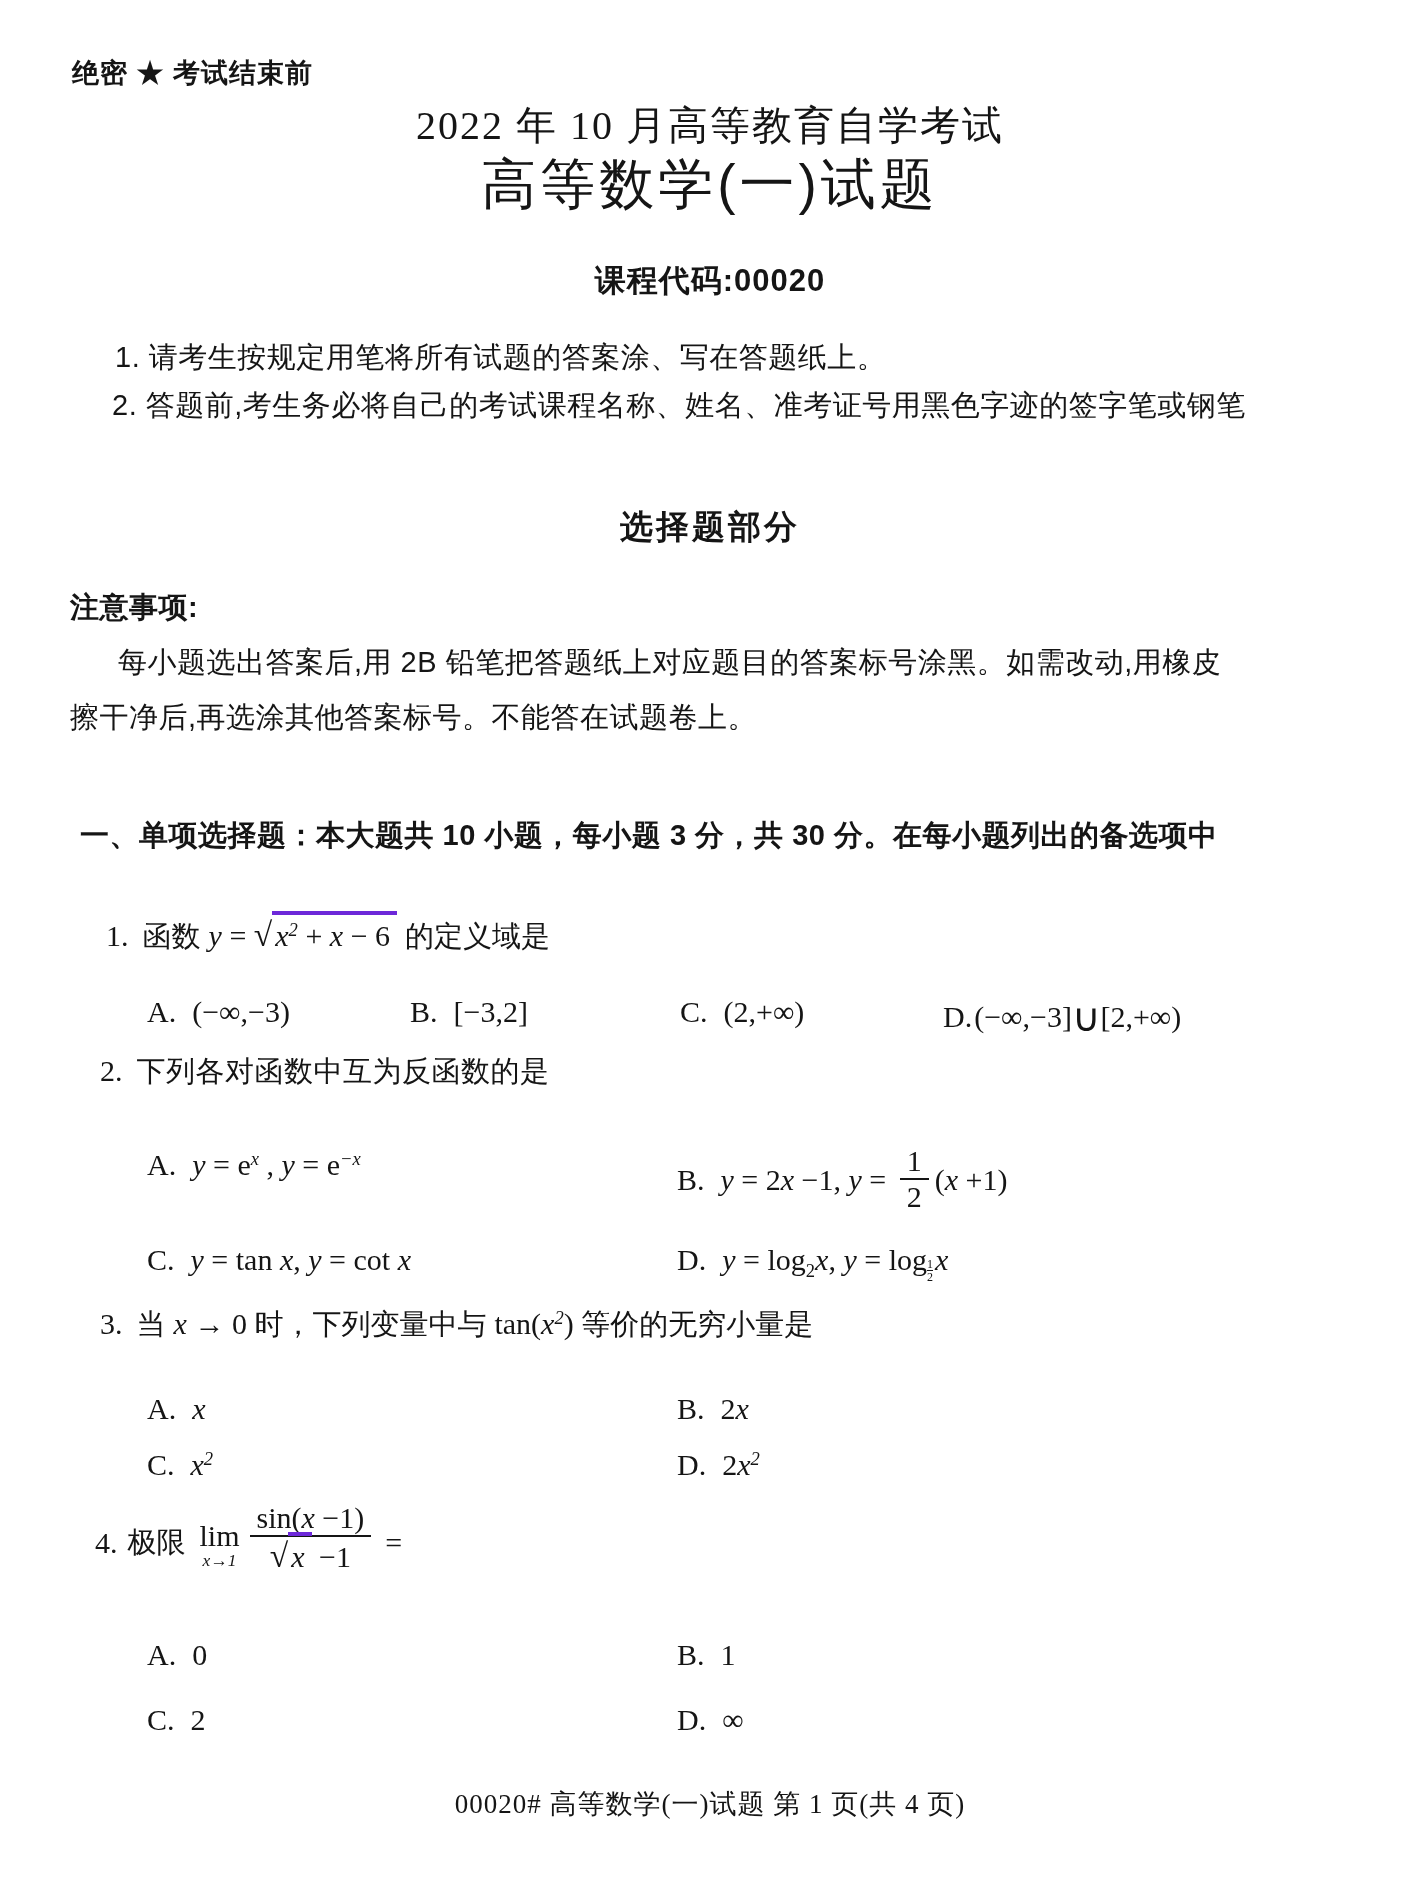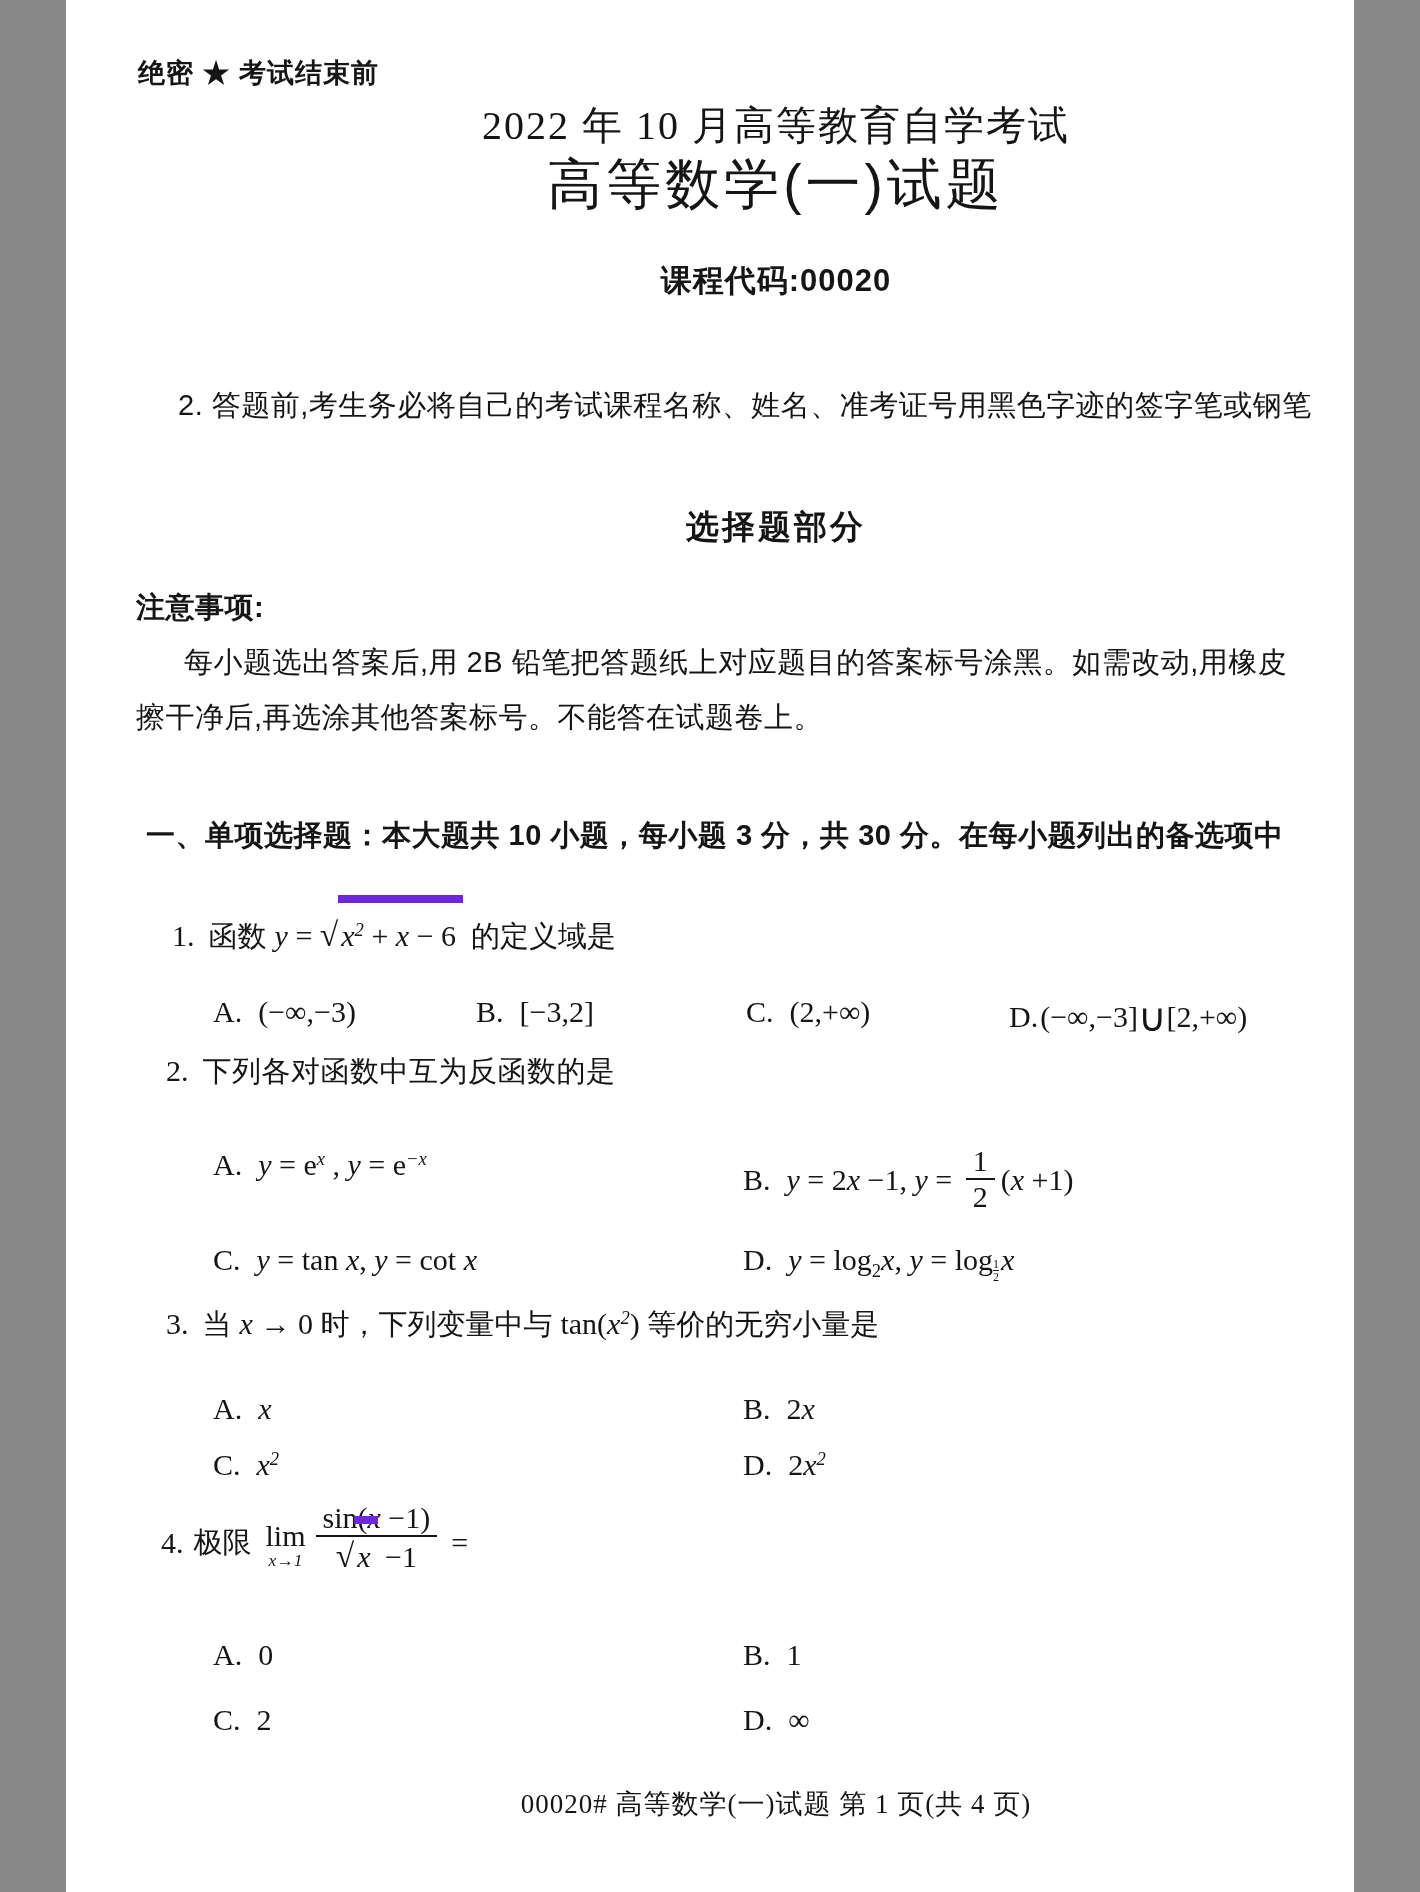--- a/index.html
+++ b/index.html
@@ -1,18 +1,18 @@
 <!DOCTYPE html>
 <html><head>
 <meta charset="utf-8">
 <style>
   html,body{margin:0;padding:0;background:#888;}
   .page{
     position:relative;
-    width:1288px;height:1892px;
+    width:1420px;height:1892px;
     margin:0 auto;
     background:#ffffff;
     color:#151515;
     font-family:"Liberation Sans",sans-serif;
     overflow:hidden;
   }
   .abs{position:absolute;white-space:nowrap;}
   .center{left:0;width:1420px;text-align:center;}
 
   .security{font-size:27px;font-weight:bold;letter-spacing:1px;}
@@ -33,21 +33,21 @@
   .m-i{font-style:italic;}
   .m-c{font-family:"Liberation Sans",sans-serif;font-size:29px;font-style:normal;}
   .m-sup{font-size:0.62em;font-style:italic;position:relative;top:-0.55em;}
   .m-sub{font-size:0.62em;position:relative;top:0.35em;}
   .m-cup{font-size:1.3em;font-style:normal;vertical-align:-0.1em;}
   .mfrac{display:inline-block;vertical-align:middle;text-align:center;margin:0 6px;position:relative;top:-0.15em;}
   .mnum,.mden{display:block;line-height:1.15;padding:0 7px;}
   .mden{border-top:2px solid #151515;}
   .mrad{white-space:nowrap;}
   .mradsign{font-size:1.12em;}
-  .mradbody{border-top:8px solid #6d28d9;padding:16px 7px 0 3px;}
+  .mradbody{border-top:4px solid #6d28d9;padding:4px 7px 0 3px;}
   .mlim{display:inline-block;text-align:center;vertical-align:middle;margin:0 4px;position:relative;top:0.1em;}
   .mlimtop{display:block;line-height:1;}
   .mlimunder{display:block;font-size:0.58em;font-style:italic;line-height:1.1;}
   .msubfrac{display:inline-block;text-align:center;font-size:0.40em;line-height:1.05;position:relative;top:0.95em;margin-right:2px;}
   .msfn,.msfd{display:block;}
   .msfd{border-top:1px solid #151515;}
 
   .mathflex{display:inline-flex;align-items:center;}
   .mathflex .m-c{margin-right:10px;}
   .mathflex > .m-r{margin-left:8px;}
@@ -62,20 +62,21 @@
 <div class="page">
 
   <div class="abs security" style="left:72px;top:55px;">绝密 ★ 考试结束前</div>
 
   <div class="abs center title1" style="top:98px;">2022 年 10 月高等教育自学考试</div>
 
   <div class="abs center title2" style="top:148px;">高等数学(一)试题</div>
 
   <div class="abs center course" style="top:260px;">课程代码:00020</div>
 
+  <div class="abs body-text" style="left:115px;top:338px;">1. 请考生按规定用笔将所有试题的答案涂、写在答题纸上。</div>
 
   <div class="abs body-text" style="left:112px;top:386px;">2. 答题前,考生务必将自己的考试课程名称、姓名、准考证号用黑色字迹的签字笔或钢笔</div>
 
 
   <div class="abs center choice-title" style="top:505px;">选择题部分</div>
 
   <div class="abs body-text bold" style="left:70px;top:588px;">注意事项:</div>
 
   <div class="abs body-text" style="left:118px;top:643px;">每小题选出答案后,用 2B 铅笔把答题纸上对应题目的答案标号涂黑。如需改动,用橡皮</div>
 

